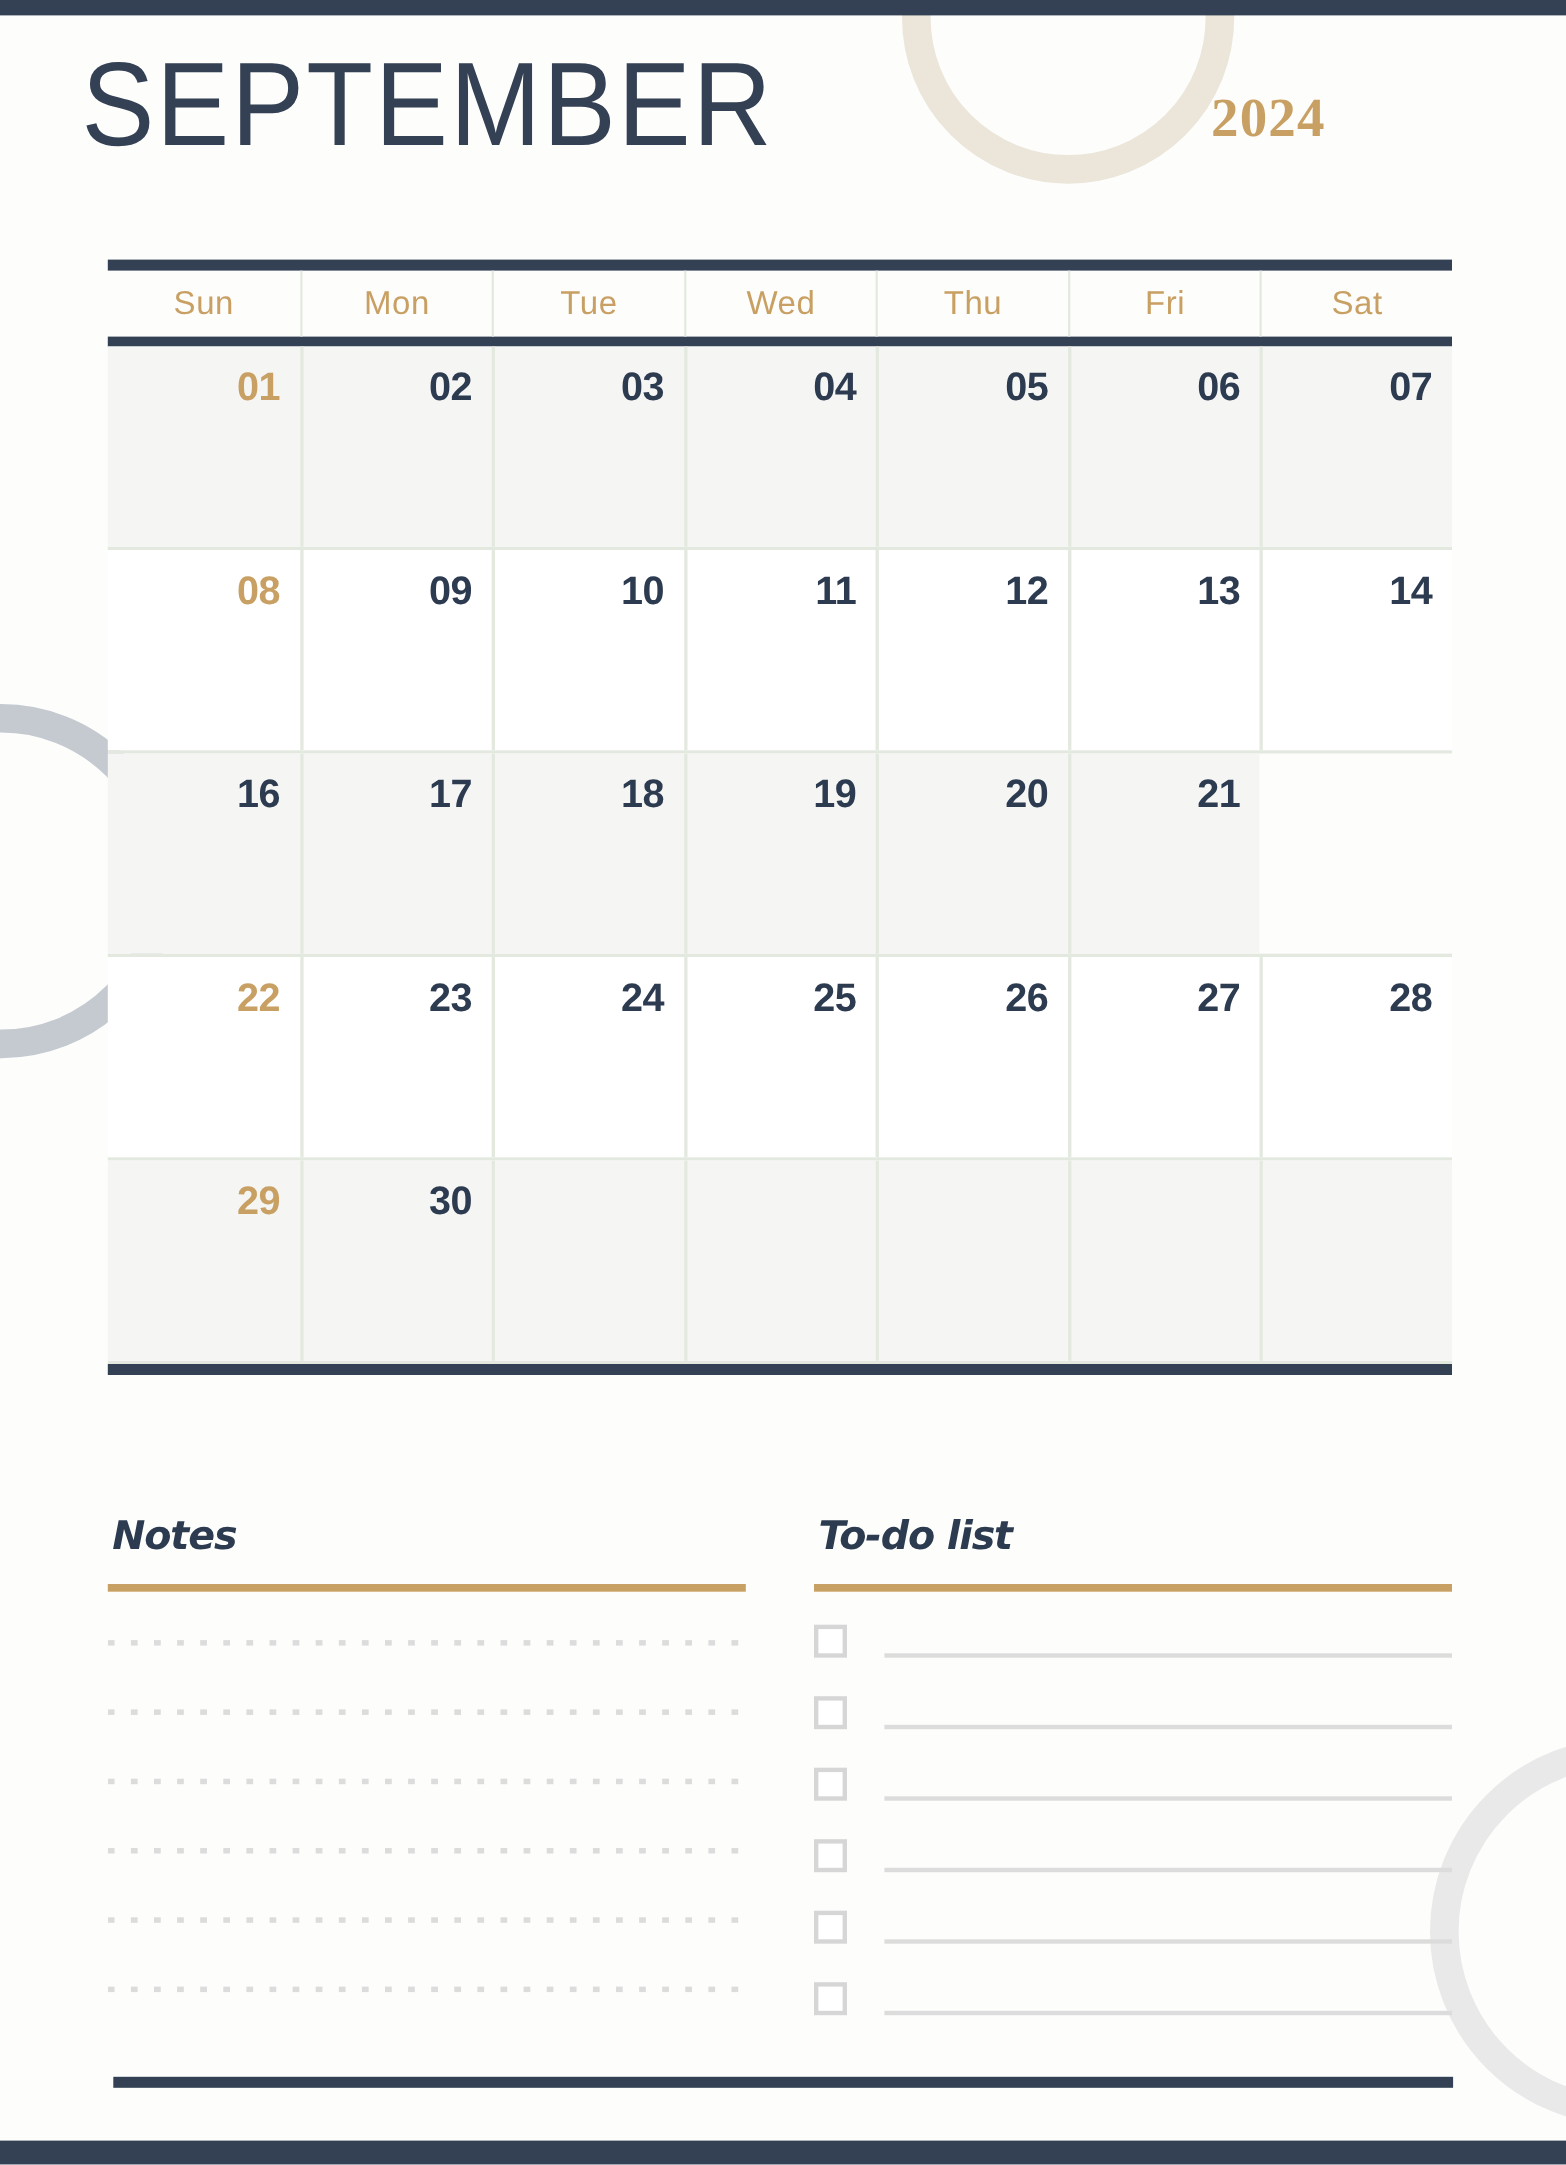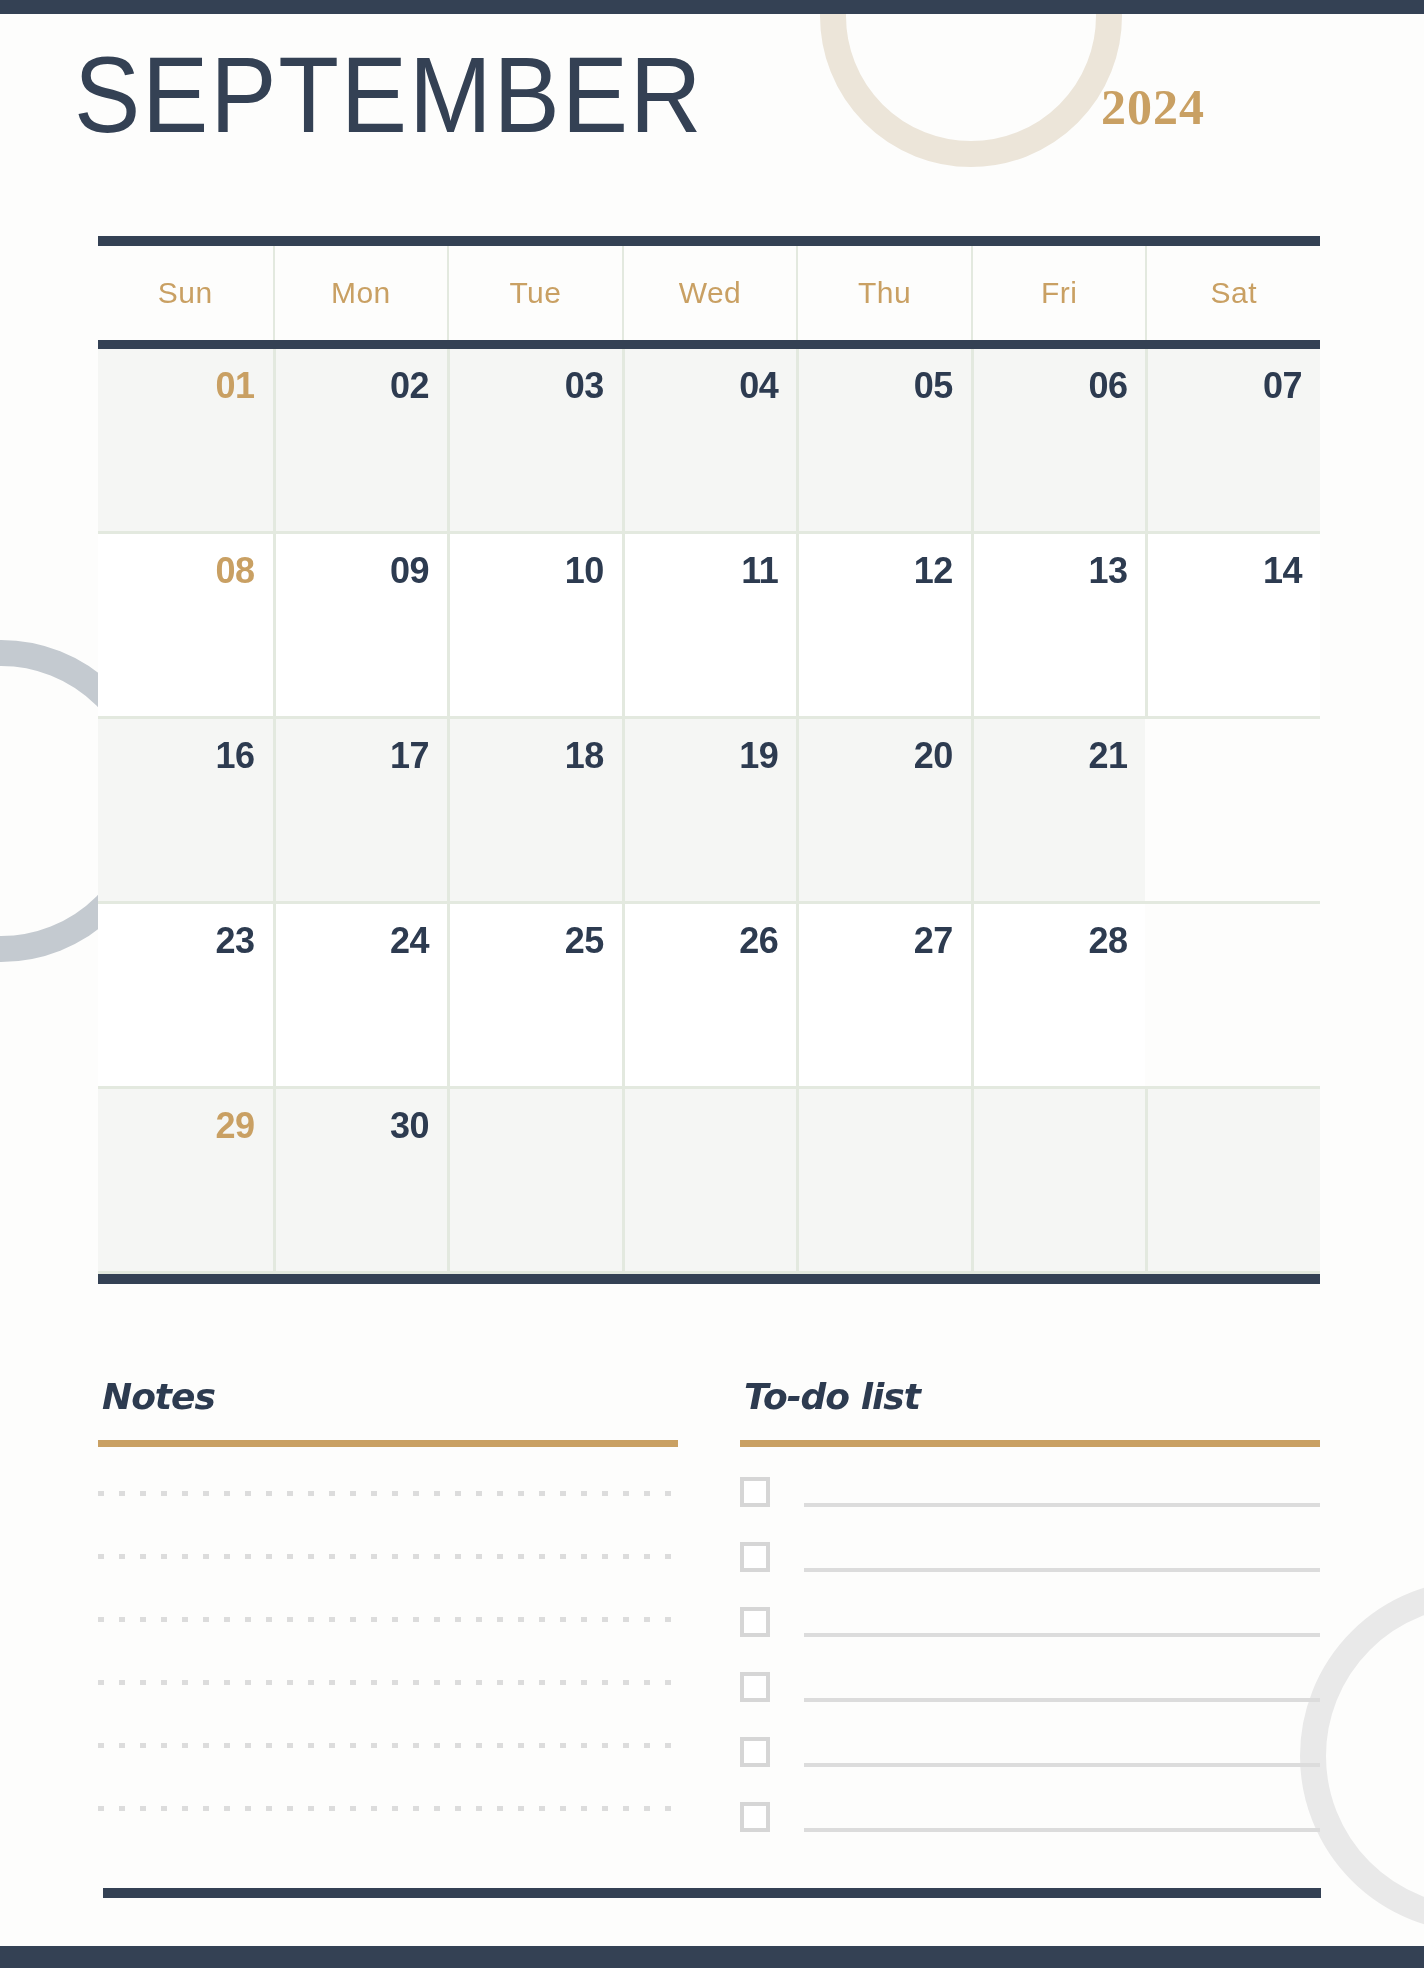--- a/index.html
+++ b/index.html
@@ -66,21 +66,21 @@
     overflow: hidden;
   }
 
   
   #calendar { position: absolute; left: 98px; top: 236px; width: 1222px; }
   #cal-rule-top {
     width: 1222px; height: 10px; background: #344154;
   }
   #weekday-row {
     display: grid; grid-template-columns: repeat(7, 1fr);
-    height: 94px;
+    height: 60px;
   }
   .weekday {
     display: flex; align-items: center; justify-content: center;
     font-size: 30px;
     color: #c9a063;
     border-left: 2px solid #e3e9df;
     font-weight: 400;
     letter-spacing: 0.5px;
   }
   .weekday:first-child { border-left: none; }
@@ -253,20 +253,23 @@
           </div>
           <div class="day-cell">
             <div class="day-num">20</div>
           </div>
           <div class="day-cell">
             <div class="day-num">21</div>
           </div>
         </div>
         <div class="week-row">
           <div class="day-cell">
+            <div class="day-num sunday">22</div>
+          </div>
+          <div class="day-cell">
             <div class="day-num">23</div>
           </div>
           <div class="day-cell">
             <div class="day-num">24</div>
           </div>
           <div class="day-cell">
             <div class="day-num">25</div>
           </div>
           <div class="day-cell">
             <div class="day-num">26</div>

